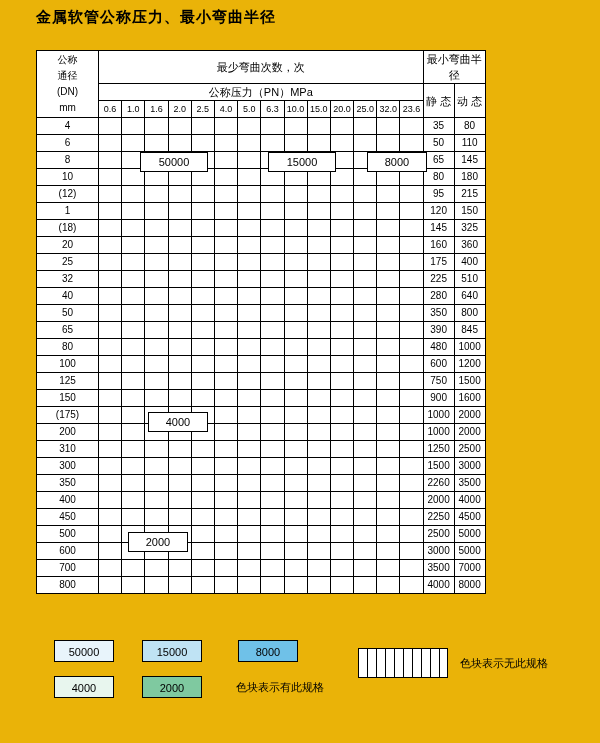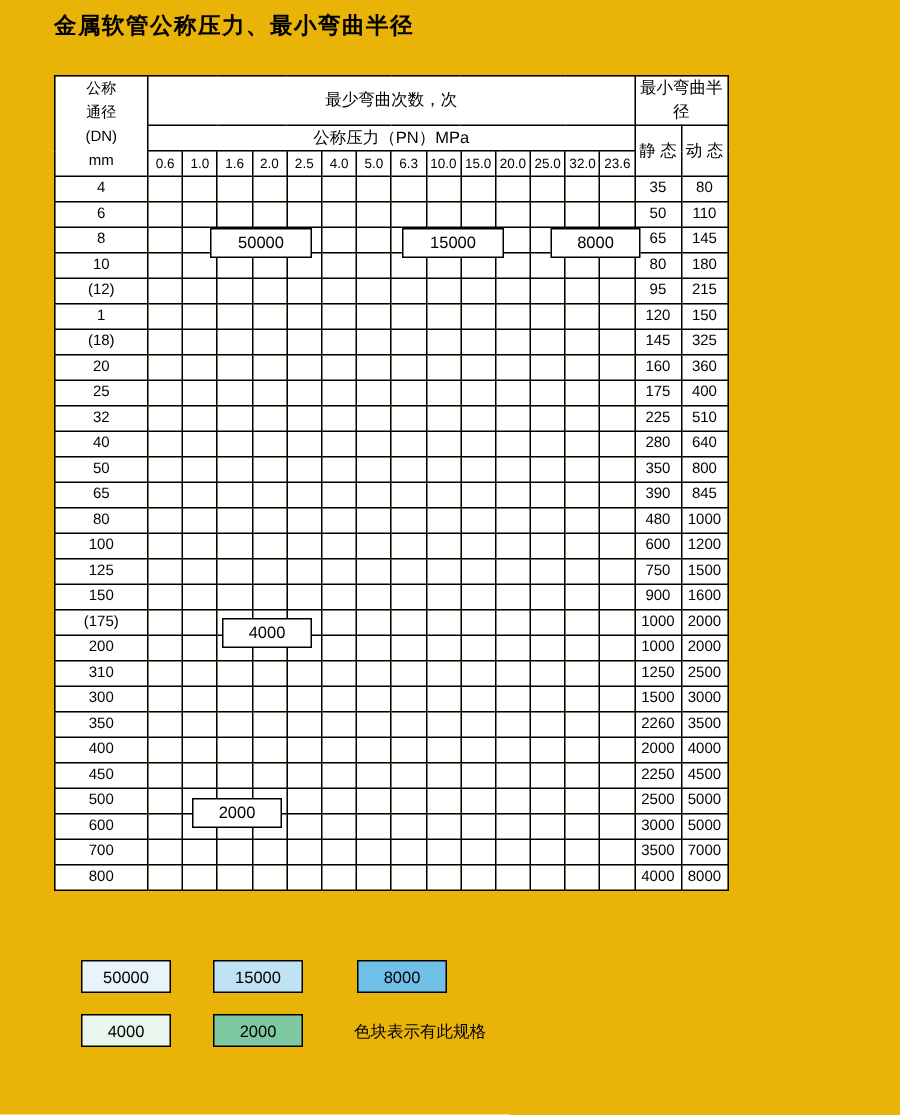--- a/index.html
+++ b/index.html
@@ -686,14 +686,18 @@
       <div class="legend-box" style="background:#bfe3f4; margin-left:16px;">15000</div>
       <div class="legend-box" style="background:#6fc1e8; margin-left:24px;">8000</div>
     </div>
     <div class="legend-row" style="margin-left:18px; margin-top:14px;">
       <div class="legend-box" style="background:#e8f6ee;">4000</div>
       <div class="legend-box" style="background:#7fc9a0; margin-left:16px;">2000</div>
       <div class="legend-note" style="margin-left:22px;">色块表示有此规格</div>
     </div>
   </div>
 
+  <div class="legend-row" style="position:absolute; left:358px; top:648px;">
+    <div class="hatchbox"></div>
+    <div class="legend-note">色块表示无此规格</div>
+  </div>
 
 </div>
 
 </body></html>

